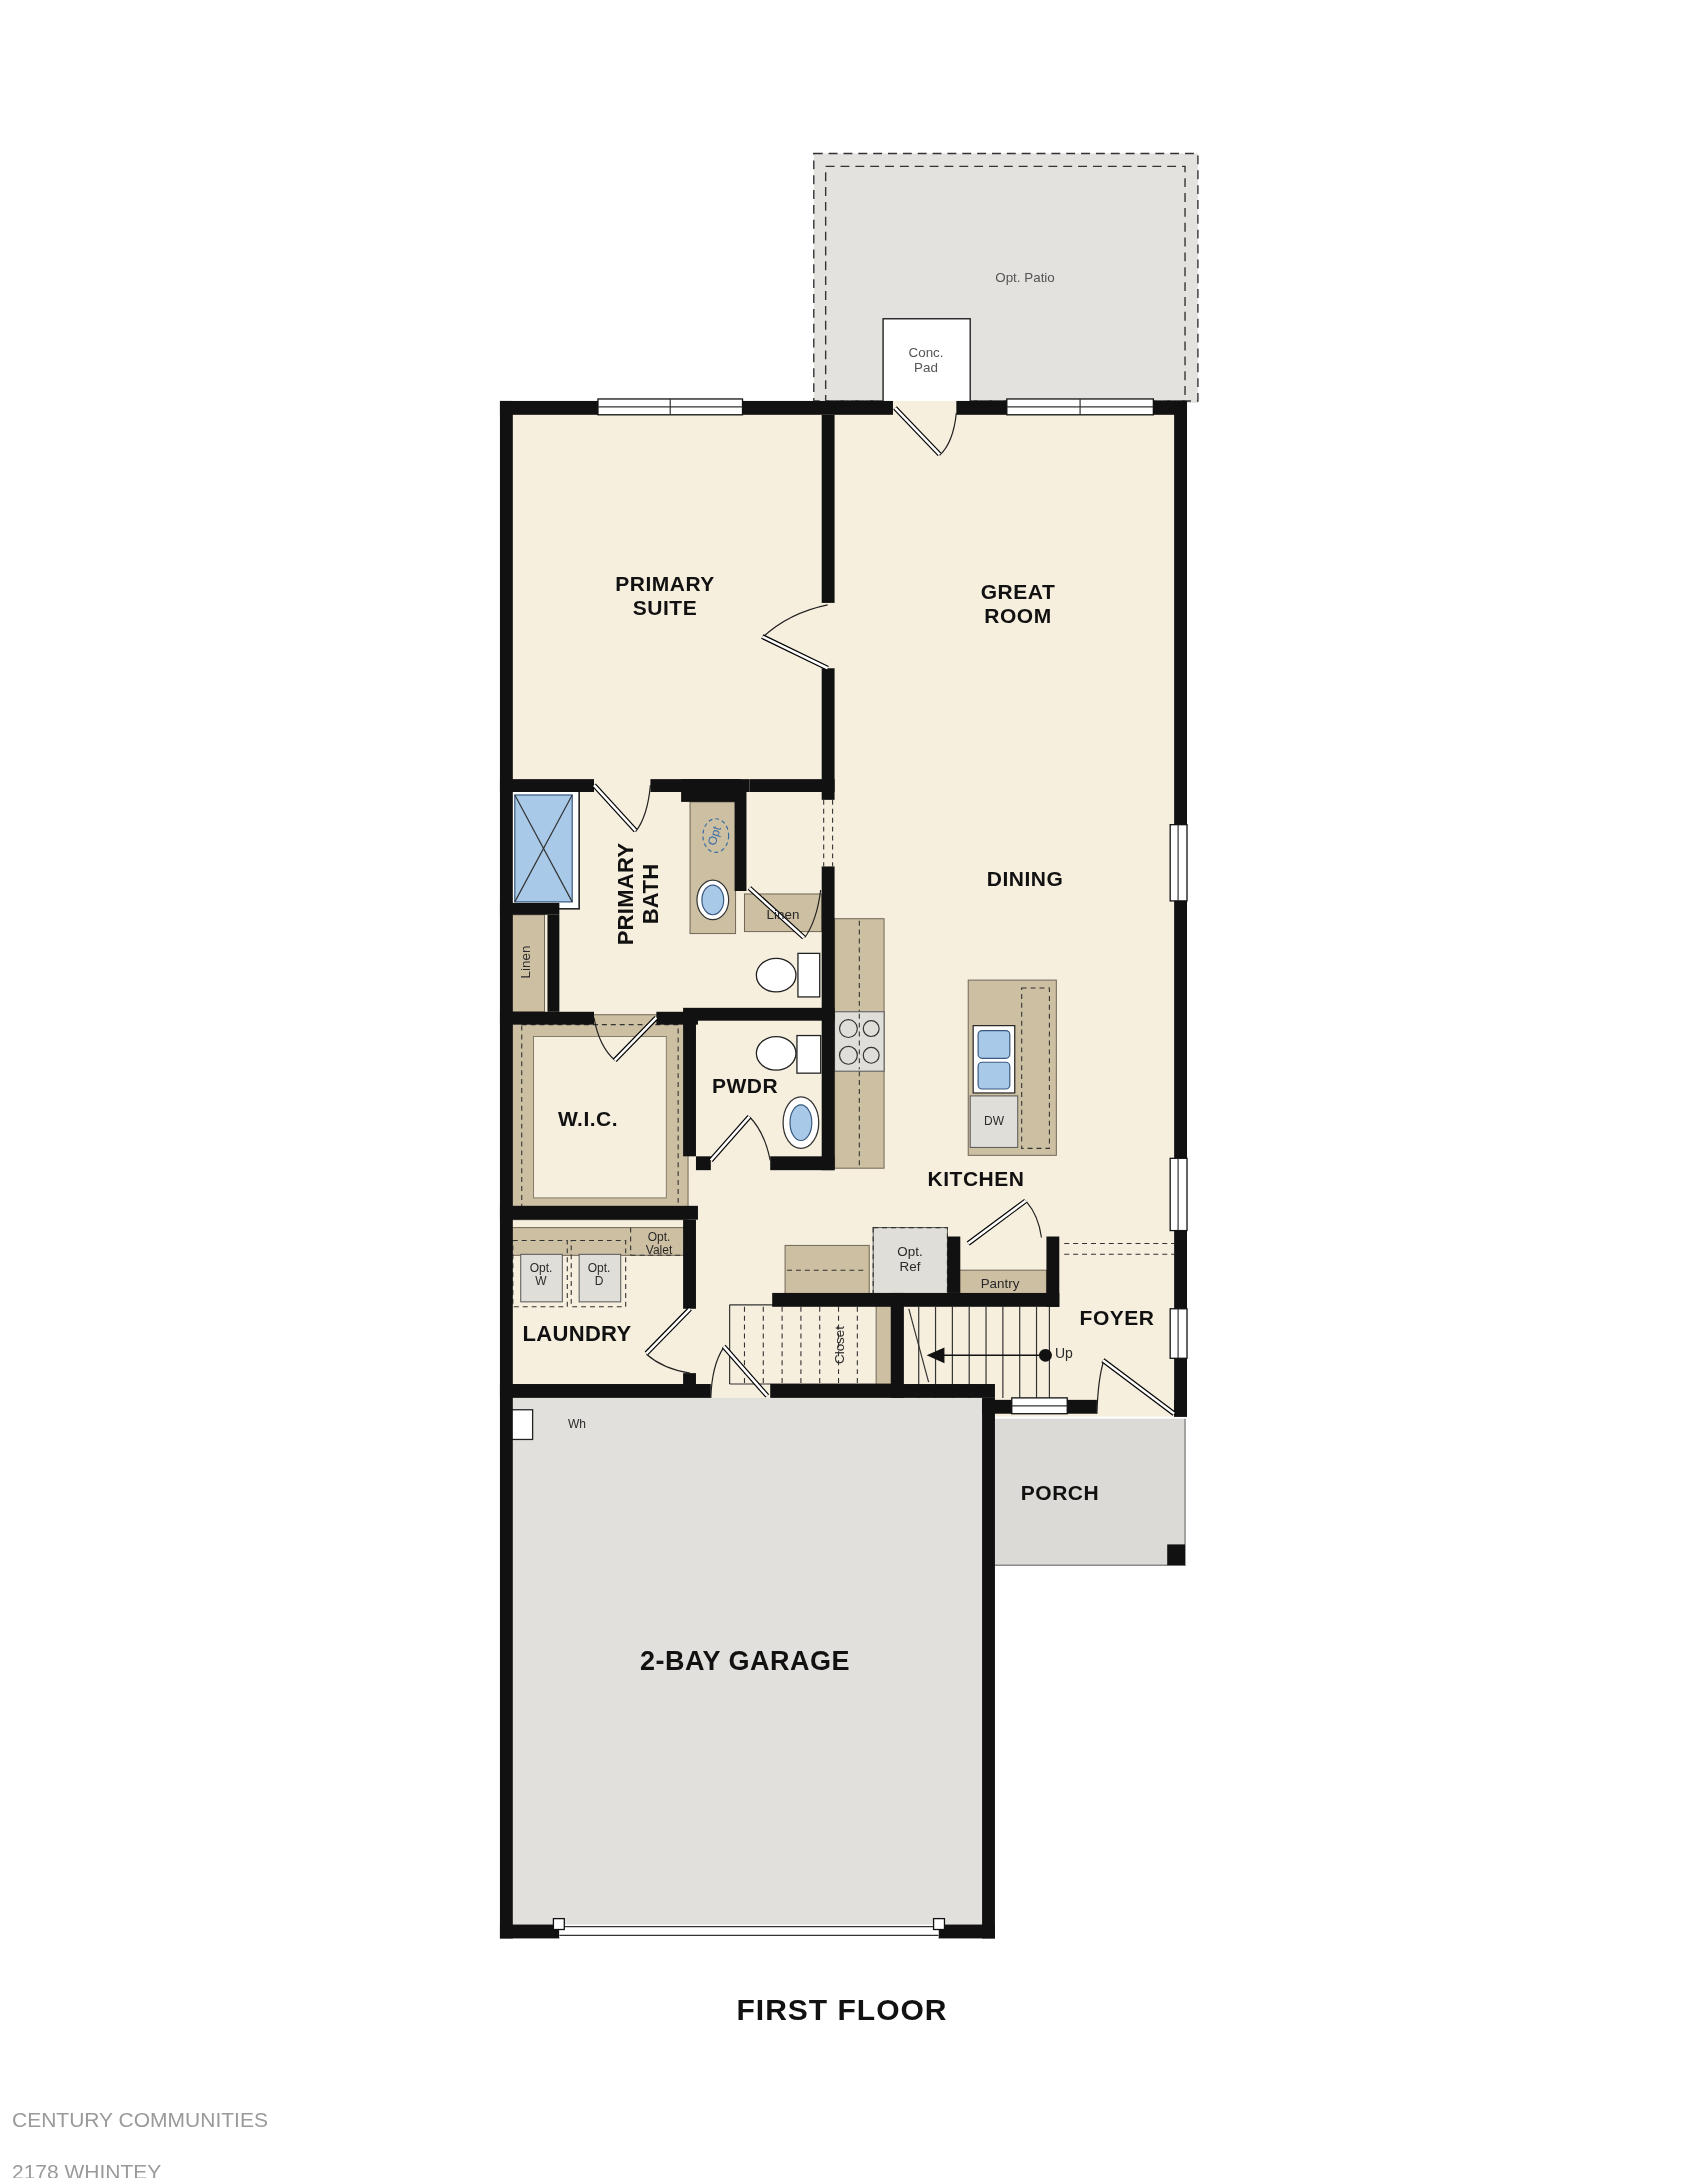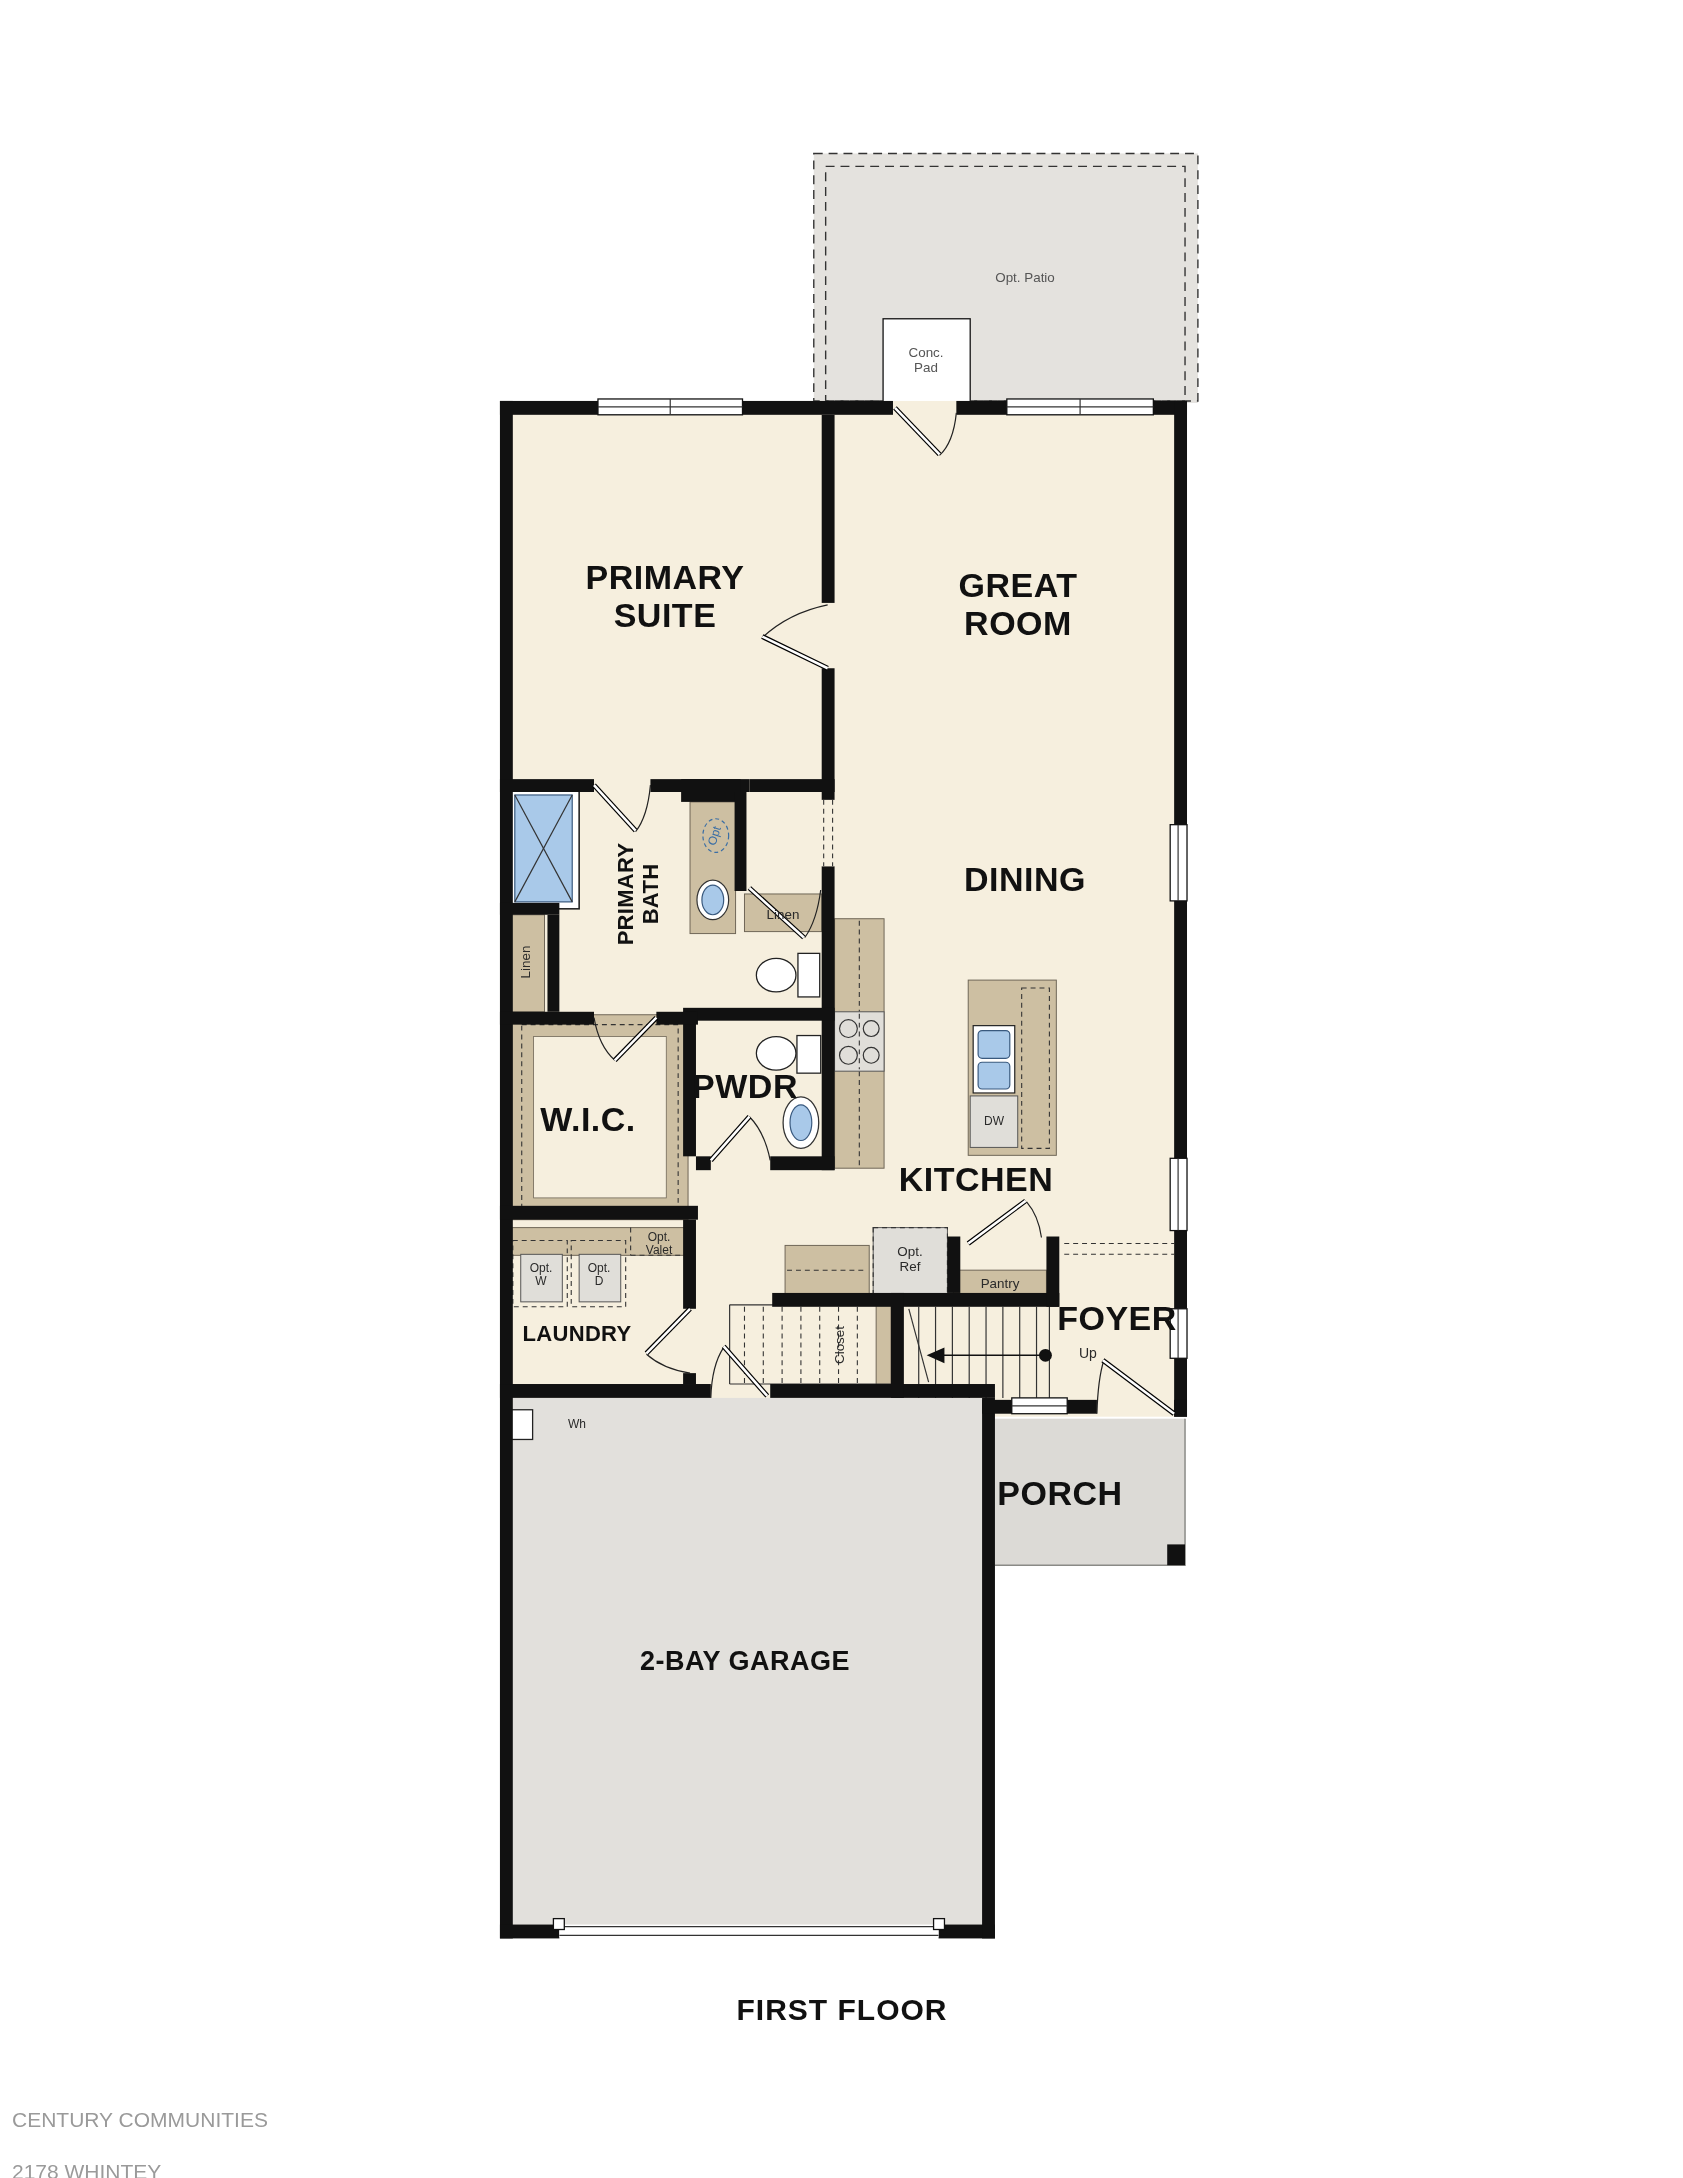--- a/index.html
+++ b/index.html
@@ -39,21 +39,21 @@
   .arc{stroke:#222222;stroke-width:1.2;fill:none;}
   .leafA{stroke:#000000;stroke-width:5;}
   .leafB{stroke:#ffffff;stroke-width:2.6;}
 
   
   .lbl{position:absolute;transform:translate(-50%,-50%);text-align:center;
        white-space:pre-line;color:var(--color-label);line-height:1.12;}
   .rot{transform:translate(-50%,-50%) rotate(-90deg);}
   .rot70{transform:translate(-50%,-50%) rotate(-72deg);}
   .xl{font-size:27px;font-weight:bold;letter-spacing:0.5px;}
-  .lg{font-size:34px;font-weight:bold;letter-spacing:0.5px;}
+  .lg{font-size:21px;font-weight:bold;letter-spacing:0.5px;}
   .md{font-size:22px;font-weight:bold;letter-spacing:0.3px;}
   .sm{font-size:13.4px;color:#2a2a2a;}
   .xs{font-size:12px;color:#2a2a2a;}
   .muted{color:var(--color-muted);}
   .blue{color:var(--color-optblue);}
   .title{font-size:30px;font-weight:bold;letter-spacing:1px;}
   #footer{position:absolute;left:12px;top:2081px;color:var(--color-footer);
           font-size:21px;line-height:26px;white-space:pre-line;}
 </style>
 </head>
@@ -379,21 +379,21 @@
 D</div>
 <div class="lbl xs" style="left:659px;top:1244px;">Opt.
 Valet</div>
 <div class="lbl md" style="left:577px;top:1334px;">LAUNDRY</div>
 
 <div class="lbl sm" style="left:910px;top:1259px;">Opt.
 Ref</div>
 <div class="lbl sm" style="left:1000px;top:1283px;">Pantry</div>
 <div class="lbl lg" style="left:1117px;top:1318px;">FOYER</div>
 <div class="lbl sm rot" style="left:839px;top:1345px;">Closet</div>
-<div class="lbl sm" style="left:0;top:1354px;transform:translate(0,-50%);left:1055px;font-size:14px;margin-left:24px;">Up</div>
+<div class="lbl sm" style="left:0;top:1354px;transform:translate(0,-50%);left:1055px;font-size:14px;">Up</div>
 
 <div class="lbl lg" style="left:1060px;top:1493px;">PORCH</div>
 <div class="lbl xl" style="left:745px;top:1661px;">2-BAY GARAGE</div>
 <div class="lbl xs" style="left:577px;top:1425px;">Wh</div>
 
 <div class="lbl title" style="left:842px;top:2010px;">FIRST FLOOR</div>
 
 <div id="footer">
   <div>CENTURY COMMUNITIES</div>
   <div>2178 WHINTEY</div>

